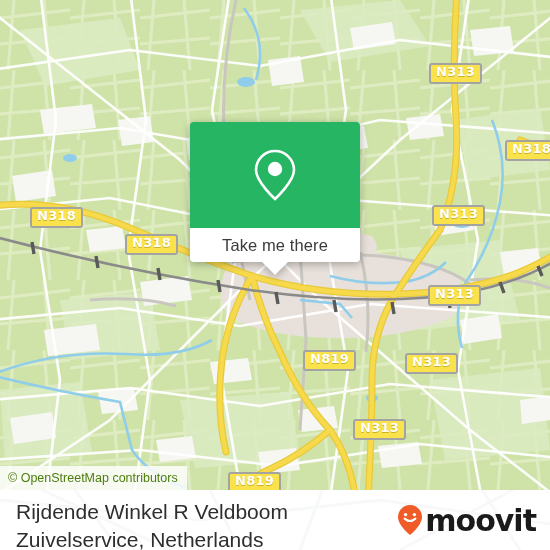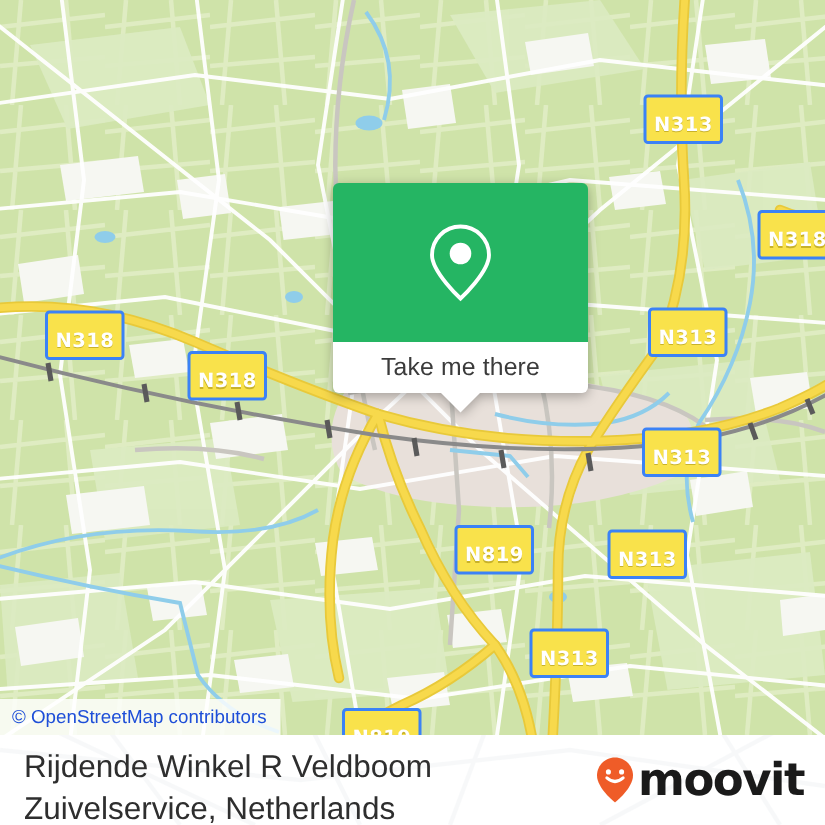--- a/index.html
+++ b/index.html
@@ -7,35 +7,35 @@
        font-family:"Liberation Sans","DejaVu Sans",sans-serif;}
 
   #root{position:relative;width:550px;height:550px;overflow:hidden;background:#fff;}
 
   
   #map{position:absolute;left:0;top:0;width:550px;height:490px;overflow:hidden;
        background:#cfe3a9;}
   #mapsvg{position:absolute;left:0;top:0;}
 
   
-  .shield{position:absolute;background:#f9e24b;border:2px solid #3b82f6;
+  .shield{position:absolute;background:#f9e24b;border:2px solid #a3a3a3;
           border-radius:3px;color:#fff;font-size:13px;font-weight:bold;
-          letter-spacing:.3px;line-height:1;padding:12px 5px 4px 5px;
+          letter-spacing:.3px;line-height:1;padding:0 5px 4px 5px;
           text-shadow:0 1px 0 rgba(140,120,0,.45);
           font-family:"DejaVu Sans","Liberation Sans",sans-serif;
           white-space:nowrap;}
 
   
   #attrib{position:absolute;left:0;bottom:0;background:rgba(255,255,255,.82);
-          font-size:12.5px;color:#1d4ed8;padding:5px 9px 5px 8px;
+          font-size:12.5px;color:#4d7c0f;padding:5px 9px 5px 8px;
           line-height:1.15;white-space:nowrap;}
 
   
   #card{position:absolute;left:190px;top:122px;width:170px;
-        filter:drop-shadow(0 2px 4px rgba(0,0,0,.30));margin-left:32px;}
+        filter:drop-shadow(0 2px 4px rgba(0,0,0,.30));}
   #card-top{background:#25b563;height:106px;border-radius:4px 4px 0 0;
             display:flex;align-items:center;justify-content:center;}
   #card-bottom{background:#fff;height:34px;border-radius:0 0 4px 4px;
                display:flex;align-items:center;justify-content:center;}
   #card-label{font-size:16.5px;color:#3b3b3b;letter-spacing:.1px;}
   #card-tail{position:absolute;left:72px;top:140px;width:0;height:0;
              border-left:13px solid transparent;border-right:13px solid transparent;
              border-top:13px solid #fff;}
 
   

